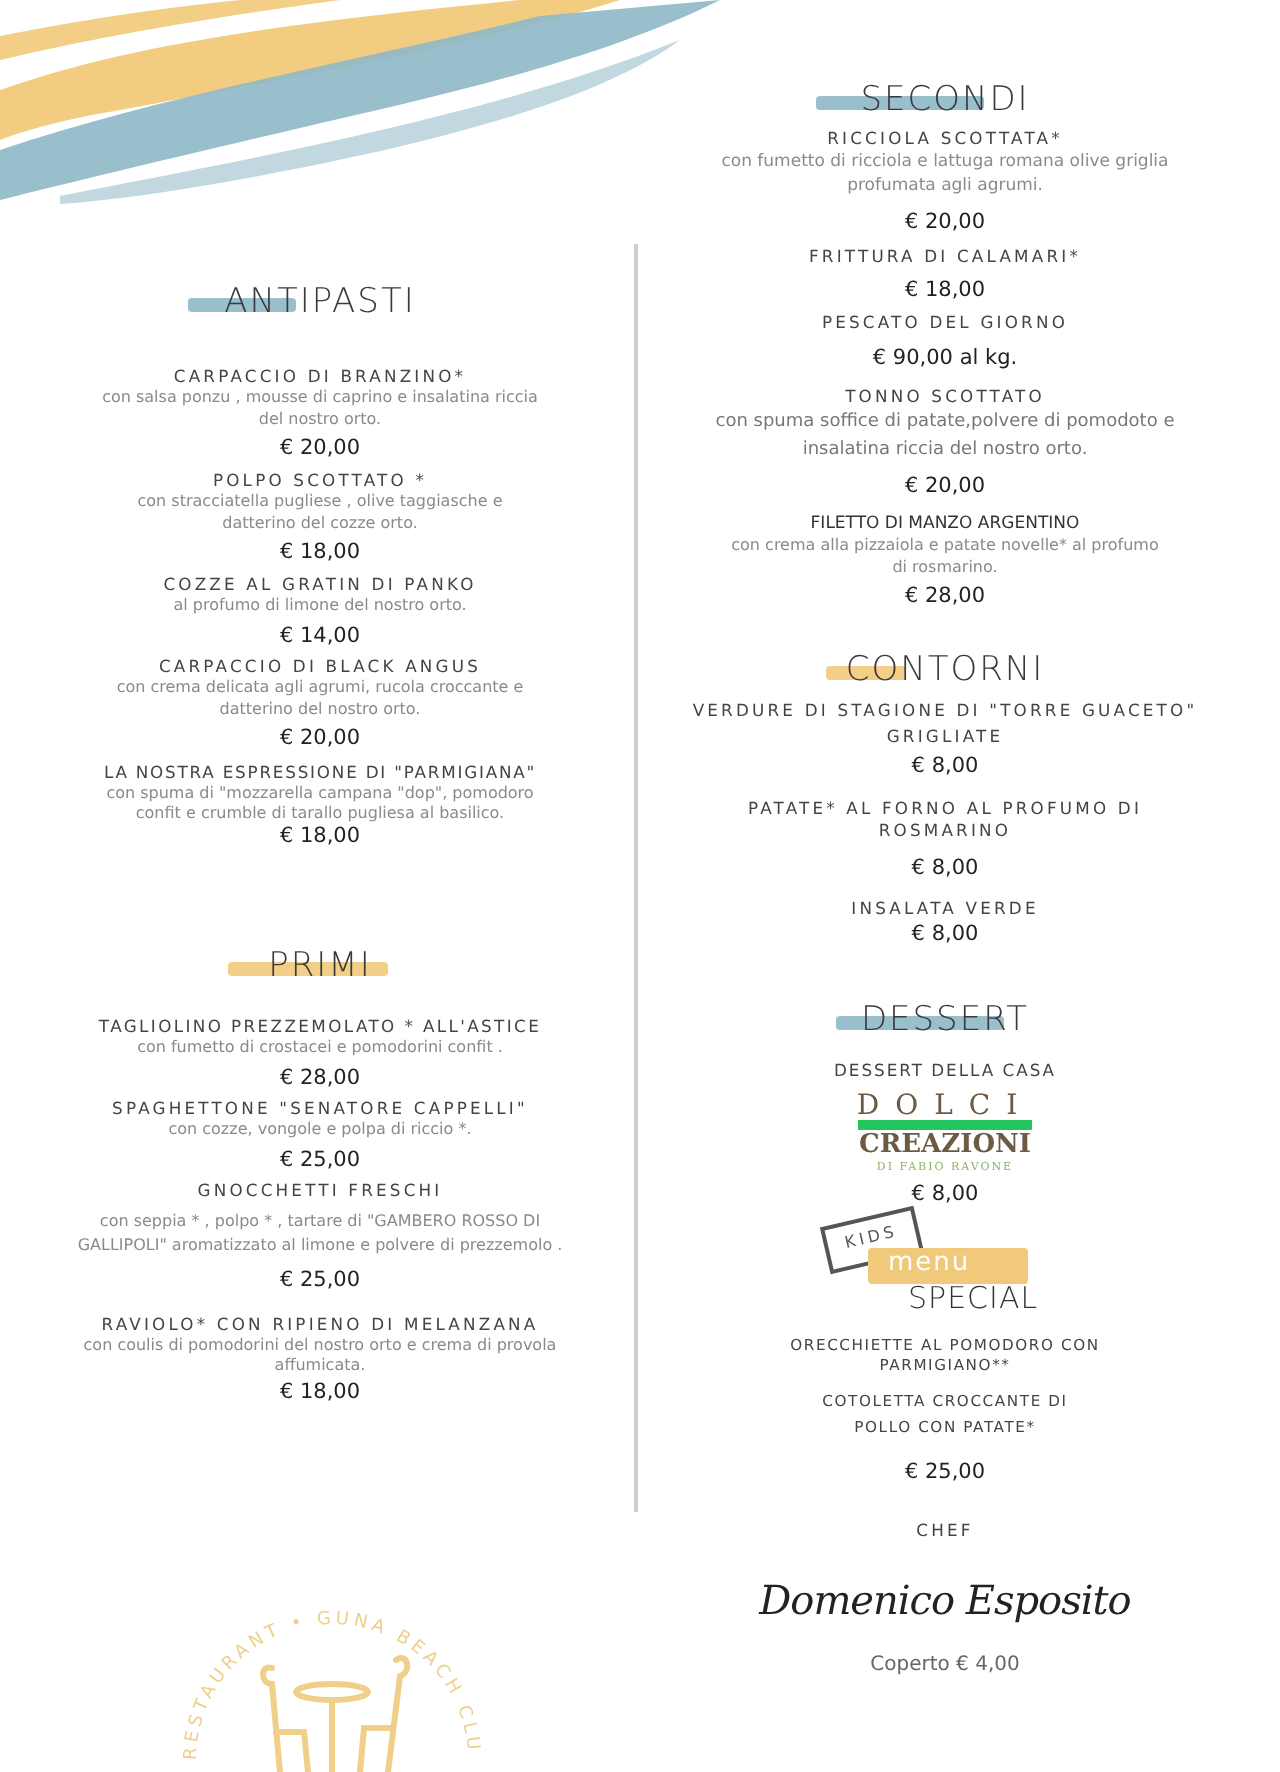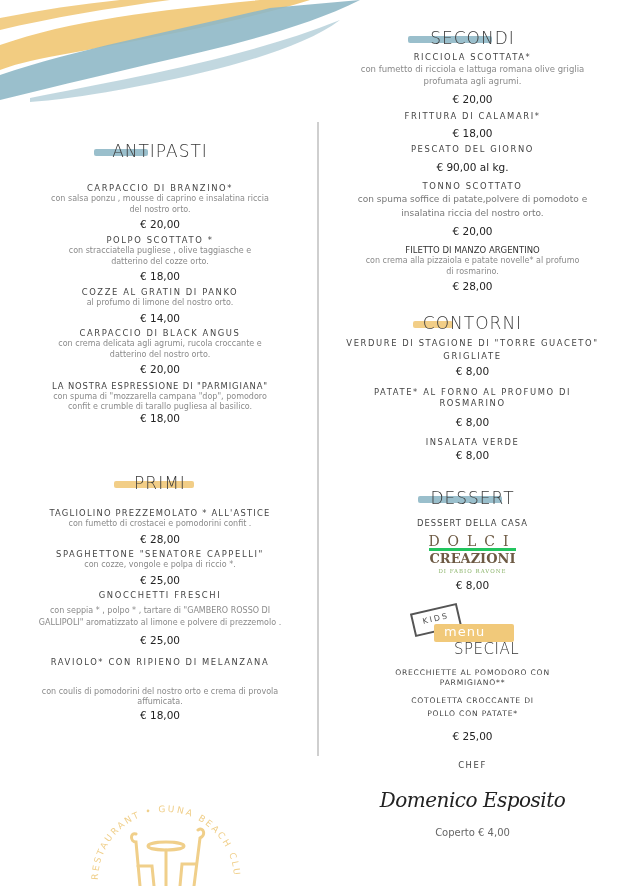--- a/index.html
+++ b/index.html
@@ -37,21 +37,21 @@
       font-family: "DejaVu Sans", sans-serif; font-size: 8px; color: #8a8a8a; line-height: 10.5px;
     }
     .price {
       font-family: "DejaVu Sans", sans-serif; font-size: 10.5px; color: #222; line-height: 14px;
     }
 
     .abs { position: absolute; left: 0; right: 0; }
 
     .dolci-logo { font-family: "DejaVu Serif", serif; color: #6d5a44; }
     .dolci-logo .l1 { font-size: 14px; letter-spacing: 8px; line-height: 14px; }
-    .dolci-logo .l2 { font-size: 13px; font-weight: bold; line-height: 14px; border-top: 3px solid #22c55e; display: inline-block; padding-top: 1px; }
+    .dolci-logo .l2 { font-size: 13px; font-weight: bold; line-height: 14px; border-top: 5px solid #22c55e; display: inline-block; padding-top: 1px; }
     .dolci-logo .l3 { font-size: 5.5px; color: #8bb46a; letter-spacing: 1px; line-height: 8px; }
 
     .kids-box {
       position: absolute; border: 2px solid #555; width: 44px; height: 20px;
       transform: rotate(-13deg); font-size: 8px; letter-spacing: 2px; color: #555;
       text-align: center; line-height: 18px; font-family: "DejaVu Sans", sans-serif;
     }
     .menu-swash {
       position: absolute; background: #f1c97a; width: 80px; height: 18px; border-radius: 2px;
     }
@@ -137,21 +137,21 @@
   </div>
 
   <div class="abs" style="top:590px;">
     <div class="item-name">GNOCCHETTI FRESCHI</div>
     <div class="item-desc" style="padding:0 2px; margin-top:4px; line-height:12px;">con seppia * , polpo * , tartare di "GAMBERO ROSSO DI GALLIPOLI" aromatizzato al limone e polvere di prezzemolo .</div>
     <div class="price" style="margin-top:4px;">€ 25,00</div>
   </div>
 
   <div class="abs" style="top:657px;">
     <div class="item-name">RAVIOLO* CON RIPIENO DI MELANZANA</div>
-    <div class="item-desc" style="padding:0 6px; line-height:9.5px;margin-top:19px;">con coulis di pomodorini del nostro orto e crema di provola affumicata.</div>
+    <div class="item-desc" style="padding:0 6px; line-height:9.5px;">con coulis di pomodorini del nostro orto e crema di provola affumicata.</div>
     <div class="price" style="margin-top:2px;">€ 18,00</div>
   </div>
 </div>
 
 <svg class="badge" viewBox="0 0 160 116">
   <defs>
     <path id="ringPath" d="M12,110 A68,68 0 1,1 148,110"></path>
   </defs>
   <text font-family="DejaVu Sans, sans-serif" font-size="9" letter-spacing="2.2" fill="#f0cf8a">
     <textPath href="#ringPath">RESTAURANT • GUNA BEACH CLUB RESTAURANT •</textPath>
@@ -159,21 +159,21 @@
   <g stroke="#f0cf8a" stroke-width="3" fill="none" stroke-linecap="round">
     <ellipse cx="80" cy="76" rx="18" ry="4"></ellipse>
     <line x1="80" y1="80" x2="80" y2="116"></line>
     <path d="M50,64 C44,62 44,72 50,72 L54,116"></path>
     <path d="M52,96 L66,96 L68,116"></path>
     <path d="M112,60 C118,56 120,66 114,68 L108,116"></path>
     <path d="M110,94 L96,94 L94,116"></path>
   </g>
 </svg>
 
-<div class="col col-right" style="top:0; height:654px;">
+<div class="col col-right" style="top:12px; height:654px;">
 
   <div class="abs" style="top:27px;">
     <div class="section-title">
       <span class="swash" style="left:-18px; width:84px; background:#8fb8c6;"></span>
       <span class="txt">SECONDI</span>
     </div>
   </div>
 
   <div class="abs" style="top:52px;">
     <div class="item-name">RICCIOLA SCOTTATA*</div>

